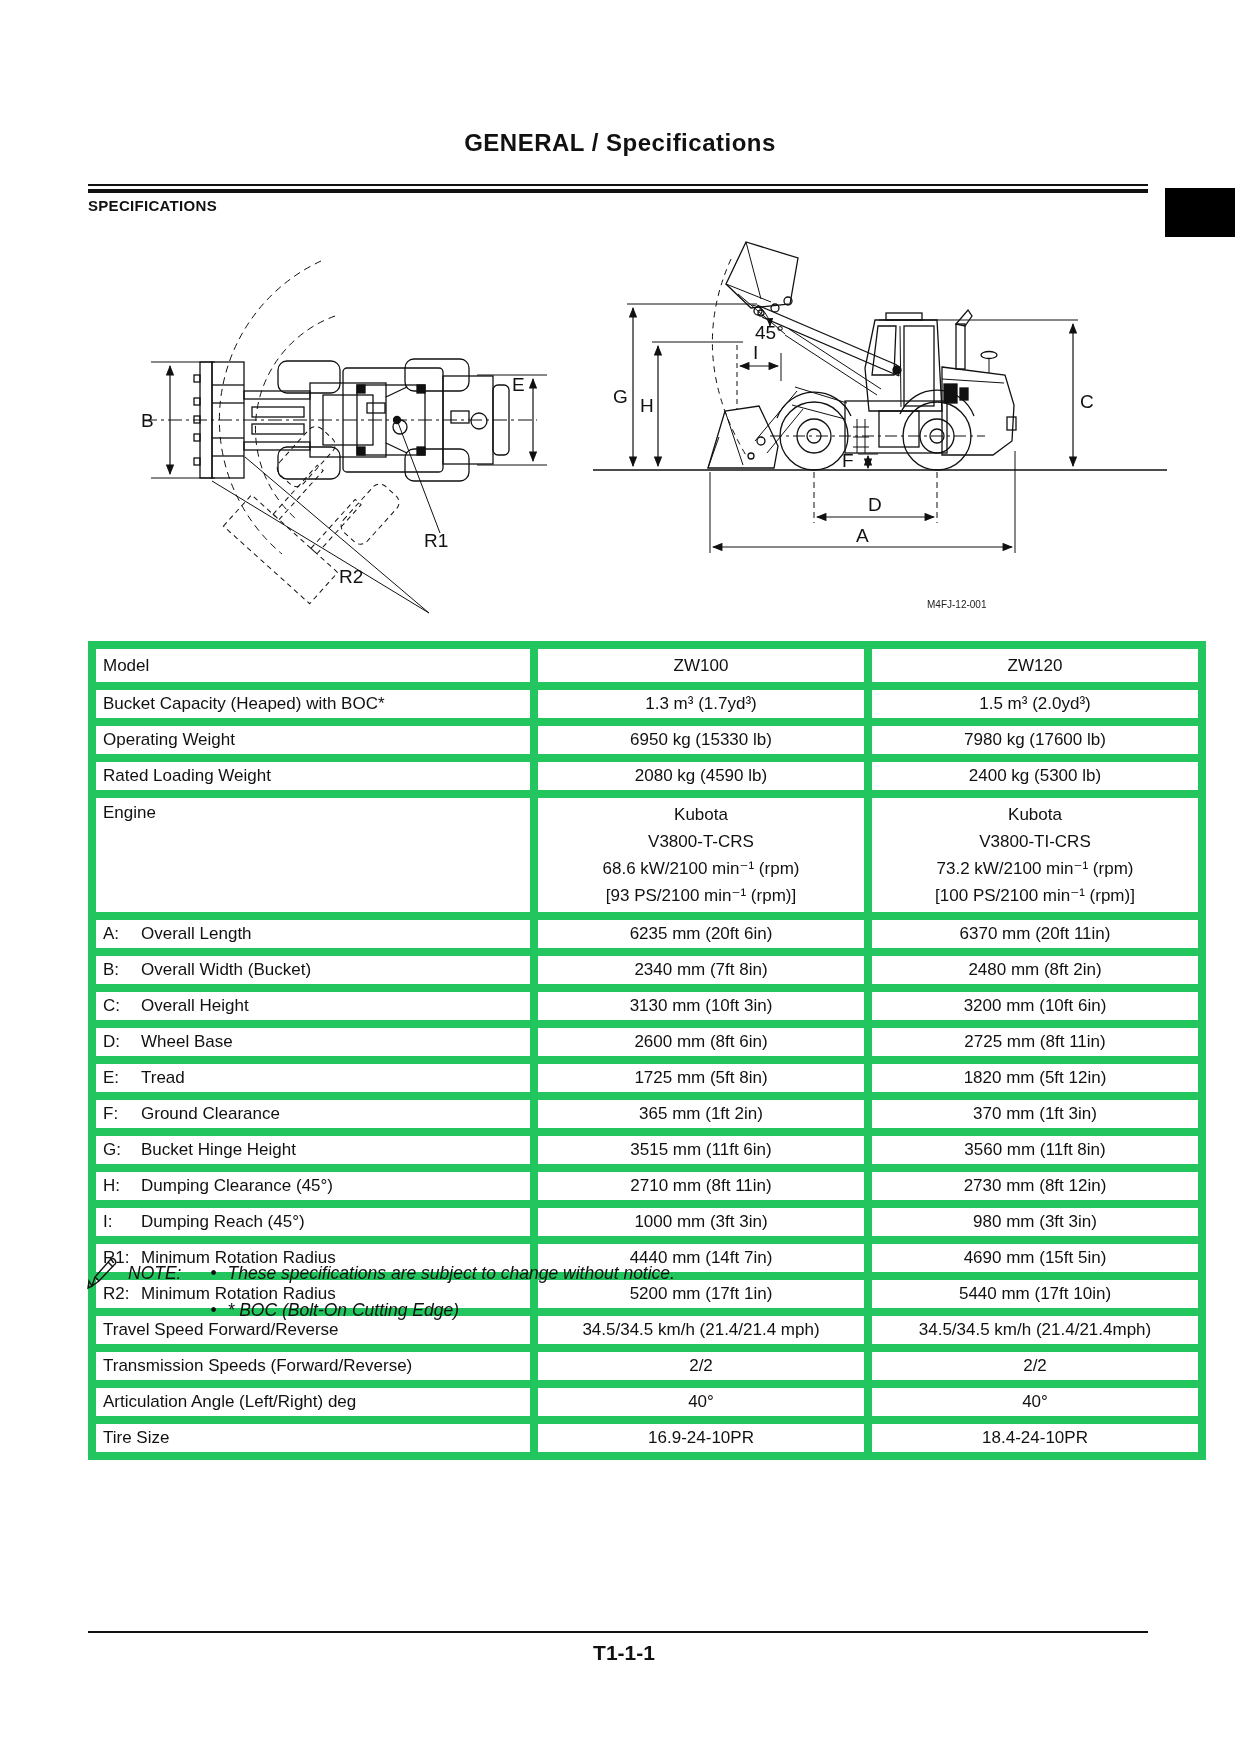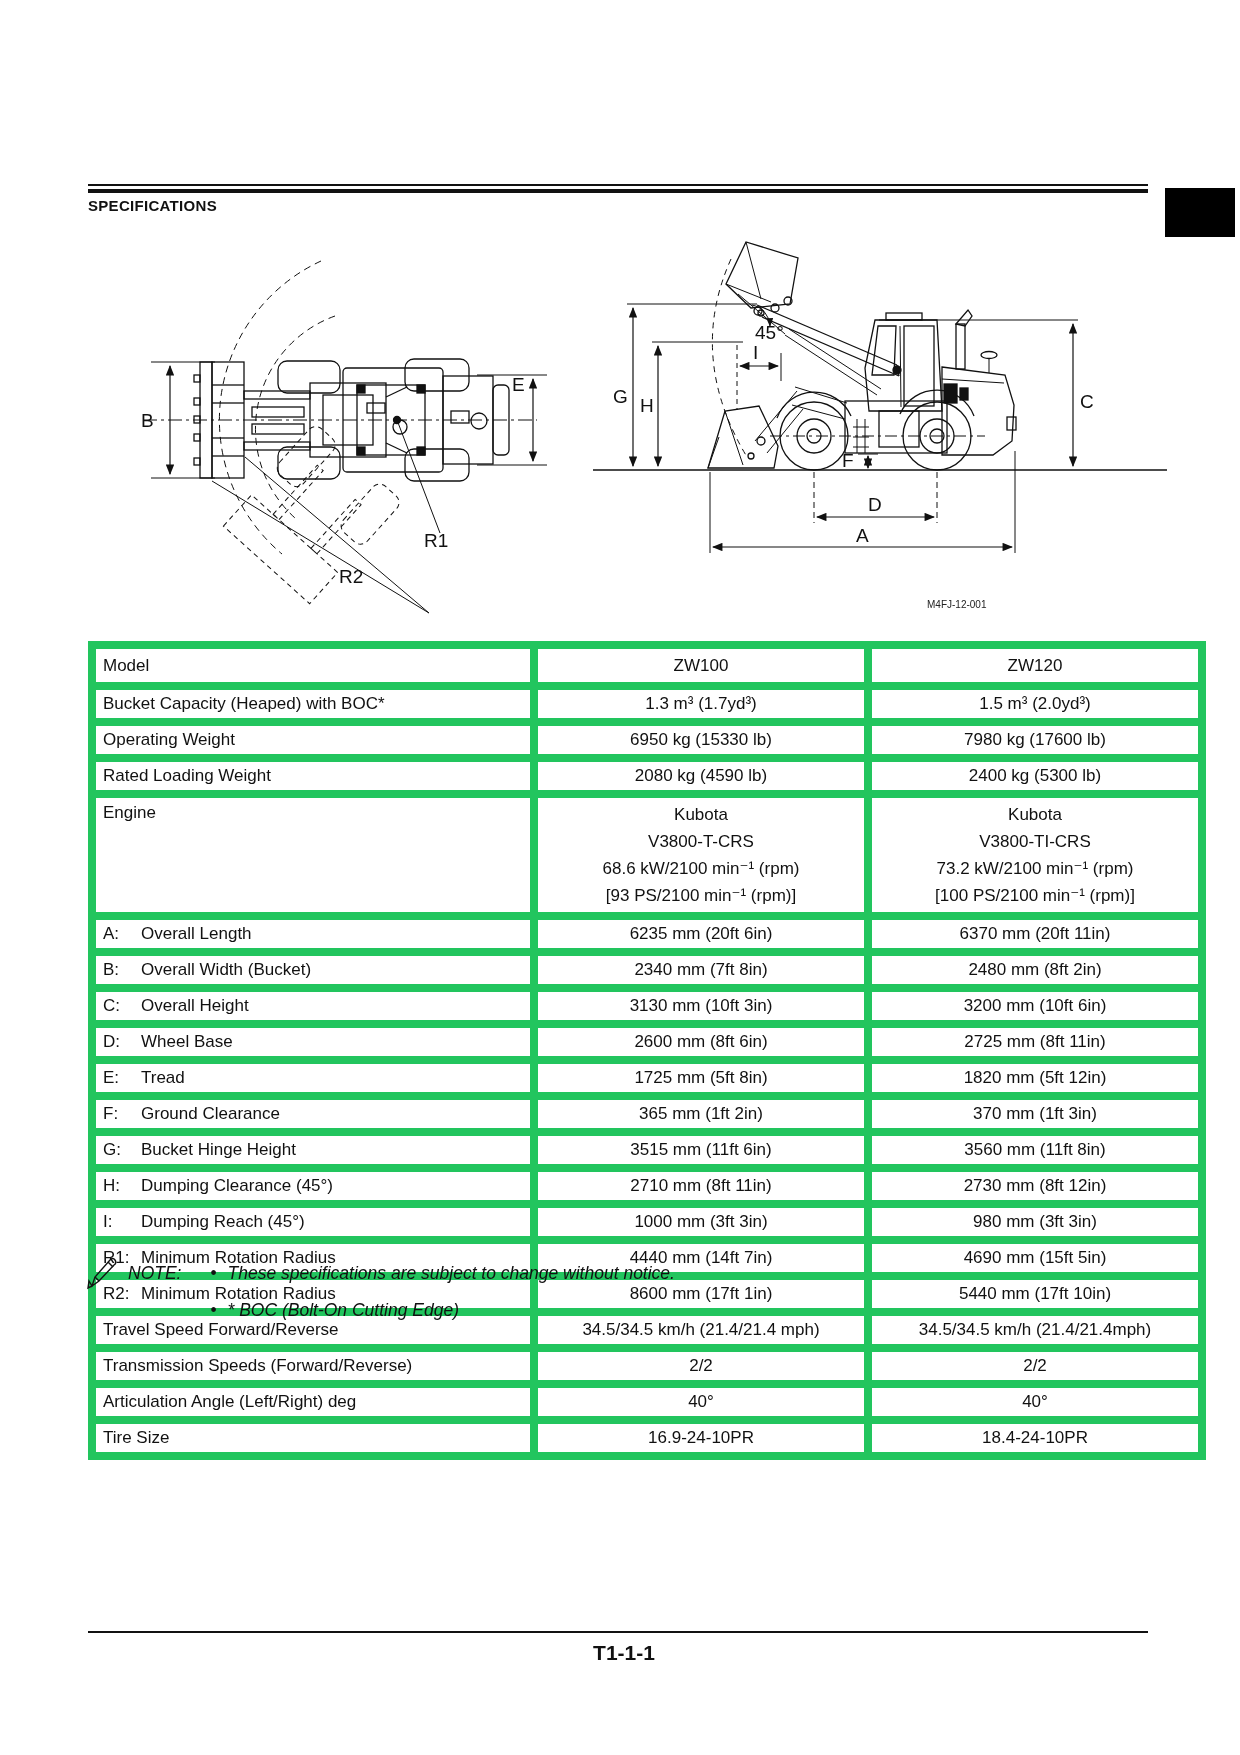--- a/index.html
+++ b/index.html
@@ -36,20 +36,21 @@
   .note li::before{content:"\2022";position:absolute;left:-17px;font-style:normal;}
 
   .footer-rule{top:1631px;left:88px;width:1060px;height:2px;background:#111;}
   .page-number{top:1641px;left:4px;width:100%;text-align:center;font-size:21px;font-weight:700;}
 </style>
 </head>
 <body>
 
 <div class="page">
 
+  <div class="abs doc-title">GENERAL / Specifications</div>
   <div class="abs rule-thin"></div>
   <div class="abs rule-thick"></div>
   <div class="abs chapter-tab"></div>
   <div class="abs section-title">SPECIFICATIONS</div>
 
   <svg class="abs topview" width="460" height="395" viewBox="0 0 460 395">
     <defs>
       <marker id="ar1" viewBox="0 0 10 8" refX="9" refY="4" markerWidth="9" markerHeight="7" orient="auto-start-reverse">
         <path d="M0,0 L10,4 L0,8 Z" fill="#111"></path>
       </marker>
@@ -340,21 +341,21 @@
           <td class="c-val">1000 mm (3ft 3in)</td>
           <td class="c-val">980 mm (3ft 3in)</td>
         </tr>
         <tr class="row">
           <td class="c-label"><span class="letter">R1:</span><span class="lab">Minimum Rotation Radius</span></td>
           <td class="c-val">4440 mm (14ft 7in)</td>
           <td class="c-val">4690 mm (15ft 5in)</td>
         </tr>
         <tr class="row">
           <td class="c-label"><span class="letter">R2:</span><span class="lab">Minimum Rotation Radius</span></td>
-          <td class="c-val">8600 mm (17ft 1in)</td>
+          <td class="c-val">5200 mm (17ft 1in)</td>
           <td class="c-val">5440 mm (17ft 10in)</td>
         </tr>
         <tr class="row">
           <td class="c-label"><span class="lab">Travel Speed Forward/Reverse</span></td>
           <td class="c-val">34.5/34.5 km/h (21.4/21.4 mph)</td>
           <td class="c-val">34.5/34.5 km/h (21.4/21.4mph)</td>
         </tr>
         <tr class="row">
           <td class="c-label"><span class="lab">Transmission Speeds (Forward/Reverse)</span></td>
           <td class="c-val">2/2</td>

